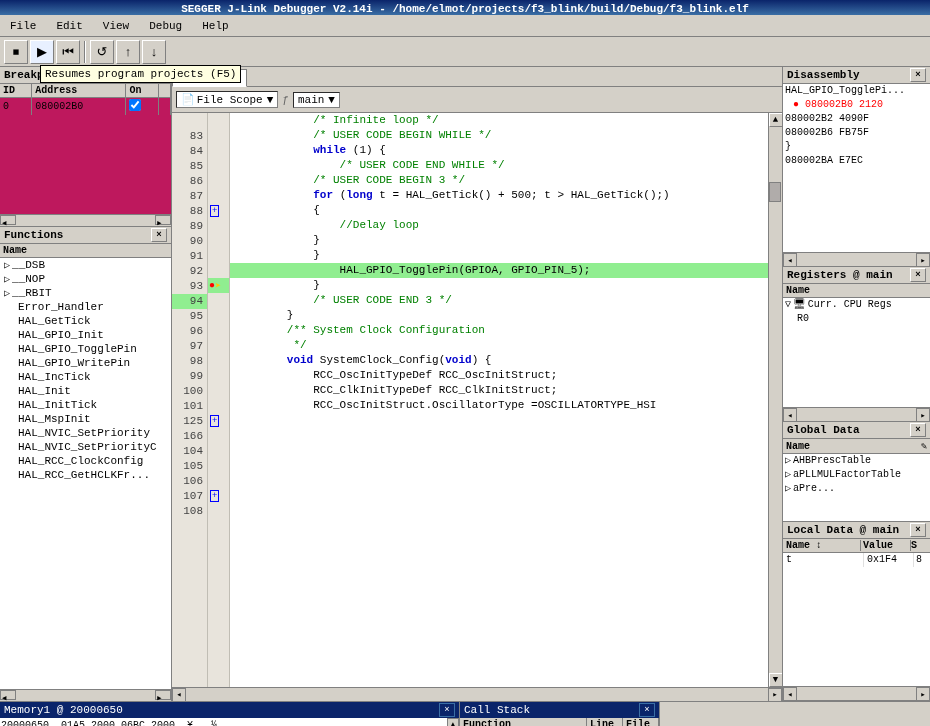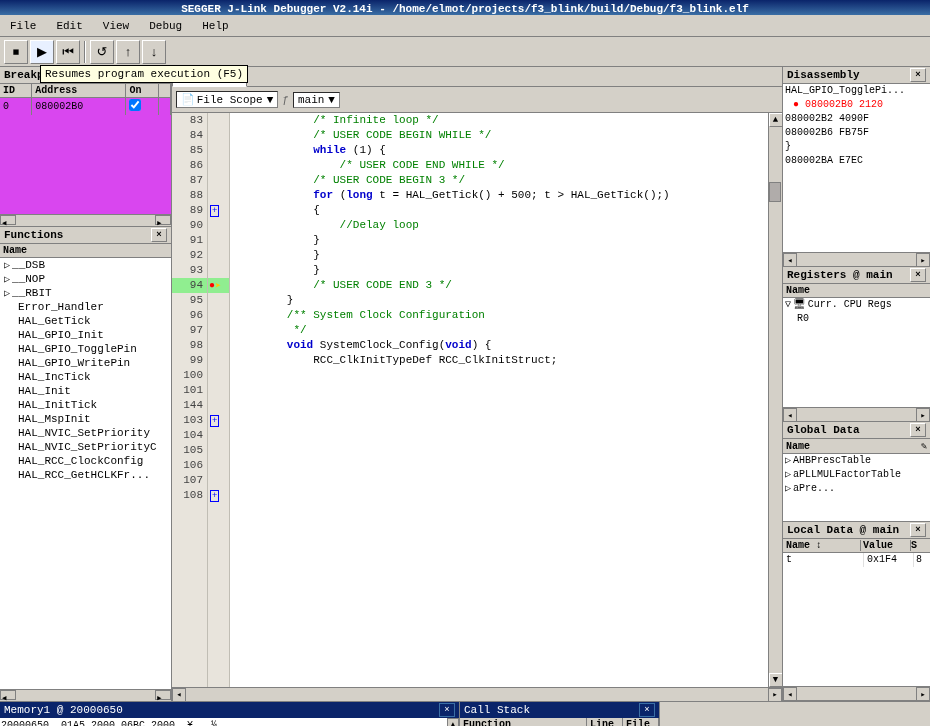--- a/index.html
+++ b/index.html
@@ -48,21 +48,21 @@
     #tab-bar { background: #d4d0c8; border-bottom: 1px solid #808080; display: flex; align-items: flex-end; padding-top: 2px; }
     .tab { padding: 2px 8px; border: 1px solid #808080; border-bottom: none; background: #d4d0c8; cursor: pointer; font-size: 11px; margin-right: 1px; }
     .tab.active { background: #fff; border-bottom: 1px solid #fff; margin-bottom: -1px; }
     
     
     #editor-toolbar { background: #d4d0c8; border-bottom: 1px solid #808080; padding: 2px 4px; display: flex; align-items: center; gap: 4px; height: 26px; }
     .scope-dropdown { display: flex; align-items: center; border: 1px inset #808080; background: white; padding: 1px 4px; font-size: 11px; }
     
     
     #code-editor { flex: 1; display: flex; overflow: hidden; background: white; }
-    #line-numbers { width: 36px; background: #e8e4dc; border-right: 1px solid #c0bdb4; overflow: hidden; padding-top: 0; }
+    #line-numbers { width: 36px; background: #e8e4dc; border-right: 1px solid #c0bdb4; overflow: hidden; padding-top: 16px; }
     .line-num { text-align: right; padding: 0 4px; color: #444; font-size: 11px; line-height: 15px; }
     #code-content { flex: 1; overflow: auto; }
     .code-line { line-height: 15px; padding: 0 4px; font-size: 11px; white-space: pre; display: flex; align-items: center; }
     .code-line.highlighted { background: #90ee90; }
     
     
     #right-panel { width: 148px; display: flex; flex-direction: column; border-left: 1px solid #808080; }
     
     .right-sub-panel { display: flex; flex-direction: column; border-bottom: 1px solid #808080; }
     .right-sub-panel.disasm { height: 200px; }
@@ -126,35 +126,35 @@
 </div>
 
 <div id="toolbar">
   <button class="toolbar-btn" title="Stop">⏹</button>
   <button class="toolbar-btn" title="Resume (F5)" style="background:#e8f0ff;">▶</button>
   <button class="toolbar-btn">⏮</button>
   <div class="toolbar-separator"></div>
   <button class="toolbar-btn">↺</button>
   <button class="toolbar-btn">↑</button>
   <button class="toolbar-btn">↓</button>
-  <div id="tooltip">Resumes program execution (F5)</div>
+  <div id="tooltip">Resumes program projects (F5)</div>
 </div>
 
 <div id="main-layout">
 
   <div id="left-panel">
 
     <div id="breakpoints-panel">
       <div class="panel-header">
         <span>Breakpoints</span>
         <div class="win-controls">
           <span class="win-btn">×</span>
         </div>
       </div>
-      <div style="flex:1; overflow:hidden; background:#d946ef;">
+      <div style="flex:1; overflow:hidden; background:#be185d;">
         <table id="bp-table">
           <thead>
             <tr>
               <th>ID</th>
               <th>Address</th>
               <th>On</th>
               <th></th>
             </tr>
           </thead>
           <tbody>
@@ -296,22 +296,22 @@
         <div class="line-num">92</div>
         <div class="line-num">93</div>
         <div class="line-num" style="background:#90ee90;">94</div>
         <div class="line-num">95</div>
         <div class="line-num">96</div>
         <div class="line-num">97</div>
         <div class="line-num">98</div>
         <div class="line-num">99</div>
         <div class="line-num">100</div>
         <div class="line-num">101</div>
-        <div class="line-num">144</div>
-        <div class="line-num">103</div>
+        <div class="line-num">125</div>
+        <div class="line-num">166</div>
         <div class="line-num">104</div>
         <div class="line-num">105</div>
         <div class="line-num">106</div>
         <div class="line-num">107</div>
         <div class="line-num">108</div>
       </div>
 
       <div style="width:22px; background:#e8e4dc; border-right:1px solid #c0bdb4; overflow:hidden; flex-shrink:0;">
         <div style="height:15px;"></div>
         <div style="height:15px;"></div>
@@ -355,32 +355,35 @@
         <div class="code-line"><span class="comment">            /* USER CODE BEGIN WHILE */</span></div>
         <div class="code-line"><span class="kw">            while</span><span> (1) {</span></div>
         <div class="code-line"><span class="comment">                /* USER CODE END WHILE */</span></div>
         <div class="code-line"></div>
         <div class="code-line"><span class="comment">            /* USER CODE BEGIN 3 */</span></div>
         <div class="code-line"><span>            </span><span class="kw">for</span><span> (</span><span class="kw">long</span><span> t = HAL_GetTick() + 500; t &gt; HAL_GetTick();)</span></div>
         <div class="code-line"><span>            {</span></div>
         <div class="code-line"><span class="comment">                //Delay loop</span></div>
         <div class="code-line"><span>            }</span></div>
         <div class="code-line"><span>            }</span></div>
+        <div class="code-line highlighted"><span>                HAL_GPIO_TogglePin(GPIOA, GPIO_PIN_5);</span></div>
         <div class="code-line"></div>
         <div class="code-line"><span>            }</span></div>
         <div class="code-line"><span class="comment">            /* USER CODE END 3 */</span></div>
         <div class="code-line"></div>
         <div class="code-line"><span>        }</span></div>
         <div class="code-line"></div>
         <div class="code-line"><span class="comment">        /** System Clock Configuration</span></div>
         <div class="code-line"><span class="comment">         */</span></div>
         <div class="code-line"><span class="kw">        void</span><span> SystemClock_Config(</span><span class="kw">void</span><span>) {</span></div>
         <div class="code-line"></div>
+        <div class="code-line"><span>            RCC_OscInitTypeDef RCC_OscInitStruct;</span></div>
         <div class="code-line"><span>            RCC_ClkInitTypeDef RCC_ClkInitStruct;</span></div>
         <div class="code-line"></div>
+        <div class="code-line"><span>            RCC_OscInitStruct.OscillatorType =OSCILLATORTYPE_HSI</span></div>
       </div>
 
       <div style="width:14px; background:#d4d0c8; border-left:1px solid #808080; display:flex; flex-direction:column; align-items:center;">
         <div style="height:14px; width:14px; background:#d4d0c8; border:1px solid #808080; border-top-color:#fff; border-left-color:#fff; font-size:9px; display:flex; align-items:center; justify-content:center; cursor:pointer;">▲</div>
         <div style="flex:1; width:100%; position:relative;">
           <div style="position:absolute; top:10%; width:12px; height:20px; background:#b0acaa; border:1px solid #808080;"></div>
         </div>
         <div style="height:14px; width:14px; background:#d4d0c8; border:1px solid #808080; border-top-color:#fff; border-left-color:#fff; font-size:9px; display:flex; align-items:center; justify-content:center; cursor:pointer;">▼</div>
       </div>
     </div>

